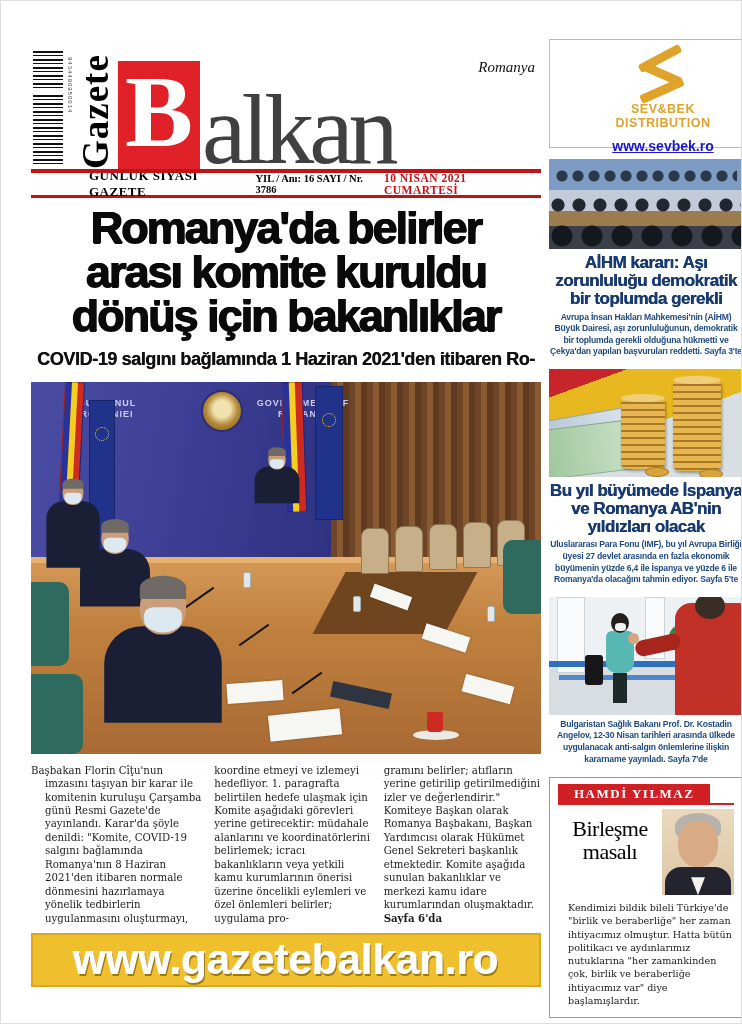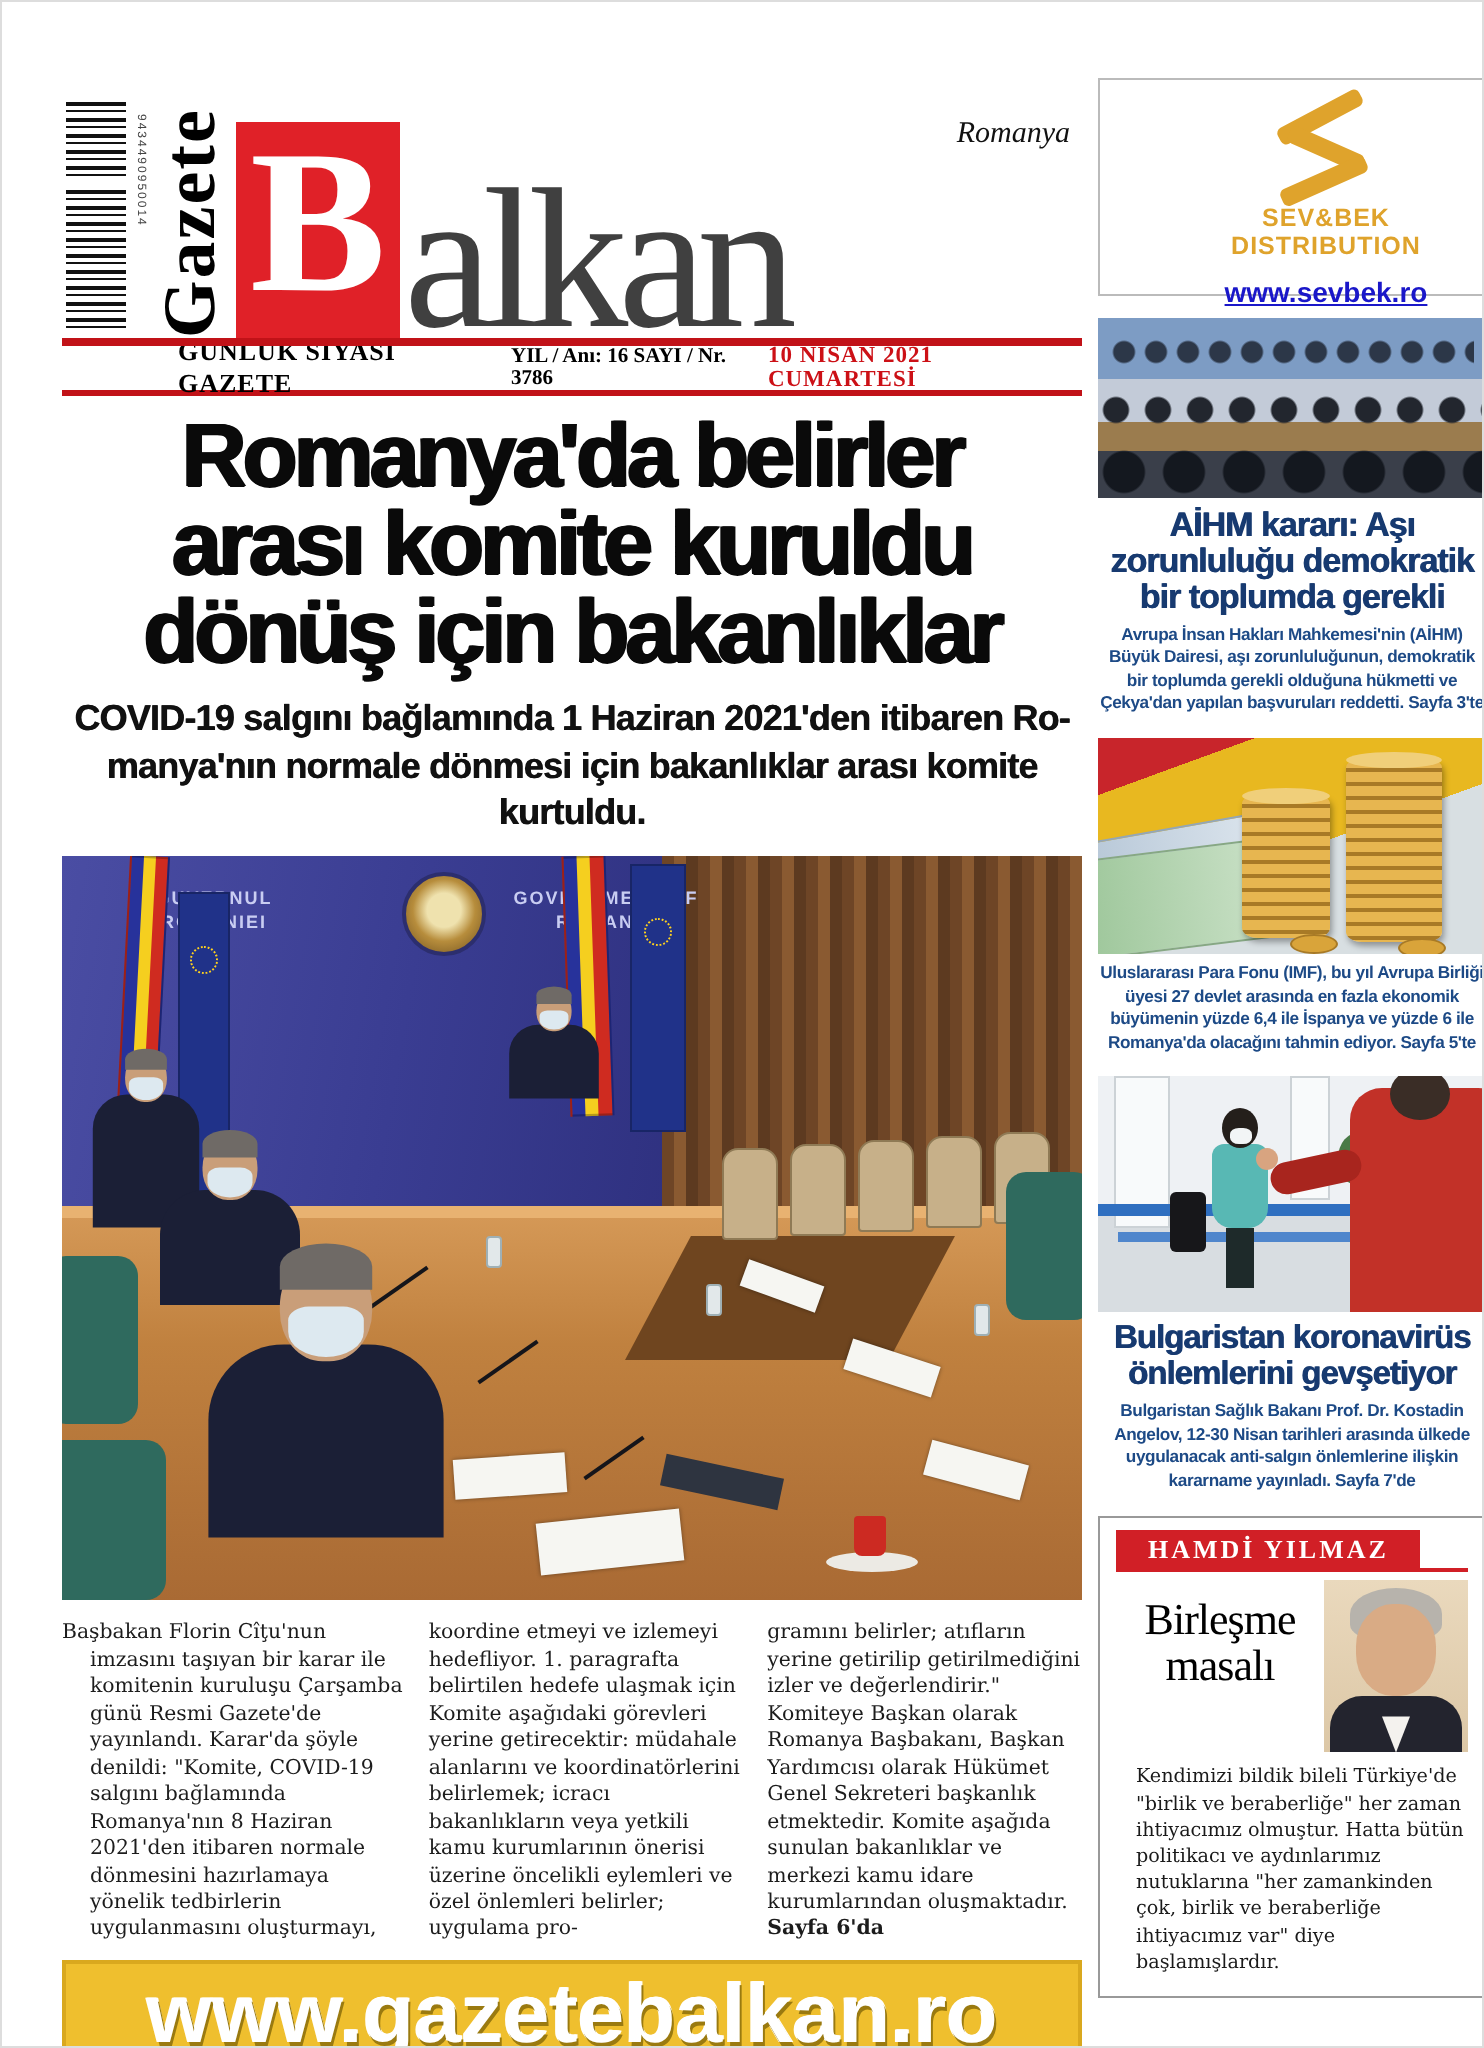--- a/index.html
+++ b/index.html
@@ -161,21 +161,20 @@
       </div>
 
       <div class="headline">
         <div>Romanya'da belirler</div>
         <div>arası komite kuruldu</div>
         <div>dönüş için bakanlıklar</div>
       </div>
 
       <div class="subhead">
         <div>COVID-19 salgını bağlamında 1 Haziran 2021'den itibaren Ro-</div>
-        <div>manya'nın normale dönmesi için bakanlıklar arası komite kurtuldu.</div>
       </div>
 
       <div class="photo">
         <div class="pz-backdrop"></div>
         <div class="pz-wood"></div>
         <div class="pz-sign pz-sign-l">GUVERNUL ROMÂNIEI</div>
         <div class="pz-emblem"></div>
         <div class="pz-sign pz-sign-r">GOVERNMENT OF ROMANIA</div>
 
         <div class="flag flag-ro" style="left:30px;top:0;width:18px;height:152px;transform:rotate(3deg);"></div>
@@ -278,41 +277,41 @@
 
       <div class="story">
         <div class="story-photo coins">
           <div class="euronote2"></div>
           <div class="euronote"></div>
           <div class="stack" style="left:72px;top:28px;width:44px;height:72px;"></div>
           <div class="stack" style="left:124px;top:10px;width:48px;height:92px;"></div>
           <div class="coin" style="left:96px;top:98px;"></div>
           <div class="coin" style="left:150px;top:100px;"></div>
         </div>
+        <div class="story-head" style="font-size:17px;">Bu yıl büyümede İspanya ve Romanya AB'nin yıldızları olacak</div>
         <div class="story-sum"><span>Uluslararası Para Fonu (IMF), bu yıl Avrupa Birliği üyesi 27 devlet arasında en fazla ekonomik büyümenin yüzde 6,4 ile İspanya ve yüzde 6 ile Romanya'da olacağını tahmin ediyor.</span> <span class="pageref">Sayfa 5'te</span></div>
       </div>
 
       <div class="story">
         <div class="story-photo airport">
           <div class="pillar" style="left:8px;top:0;"></div>
           <div class="pillar" style="left:96px;top:0;width:18px;height:60px;"></div>
           <div class="barrier"></div>
           <div class="barrier2"></div>
           <div class="plant"></div>
           <div class="luggage"></div>
           <div class="w-dress"></div>
           <div class="w-legs"></div>
           <div class="w-hair"></div>
           <div class="w-mask"></div>
           <div class="redvest"></div>
           <div class="rv-head"></div>
           <div class="rv-arm"></div>
           <div class="rv-hand"></div>
         </div>
-        <div class="story-head" style="font-size:16.5px;">Bulgaristan koronavirüs önlemlerini gevşetiyor</div>
         <div class="story-sum"><span>Bulgaristan Sağlık Bakanı Prof. Dr. Kostadin Angelov, 12-30 Nisan tarihleri arasında ülkede uygulanacak anti-salgın önlemlerine ilişkin kararname yayınladı.</span> <span class="pageref">Sayfa 7'de</span></div>
       </div>
 
       <div class="opinion">
         <div class="op-banner">HAMDİ YILMAZ</div>
         <div class="op-rule"></div>
         <div class="op-top">
           <div class="op-title">
             <div>Birleşme</div>
             <div>masalı</div>

